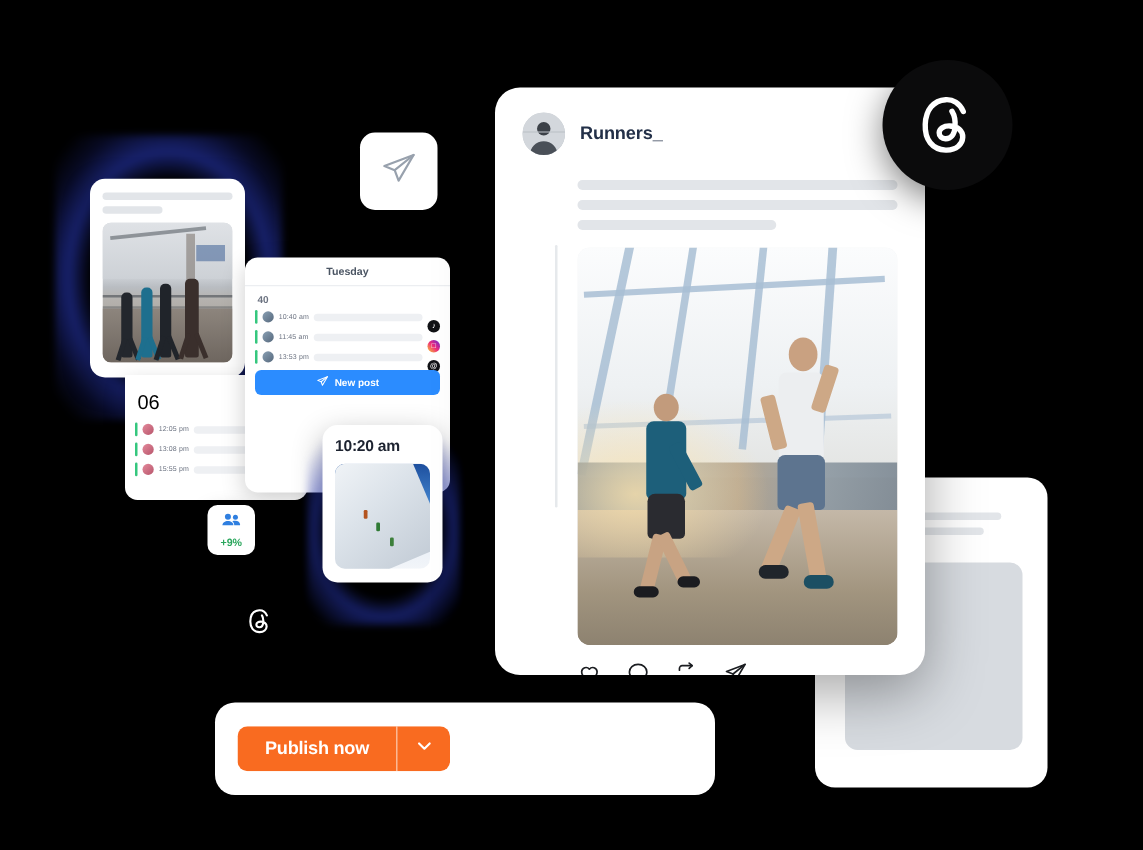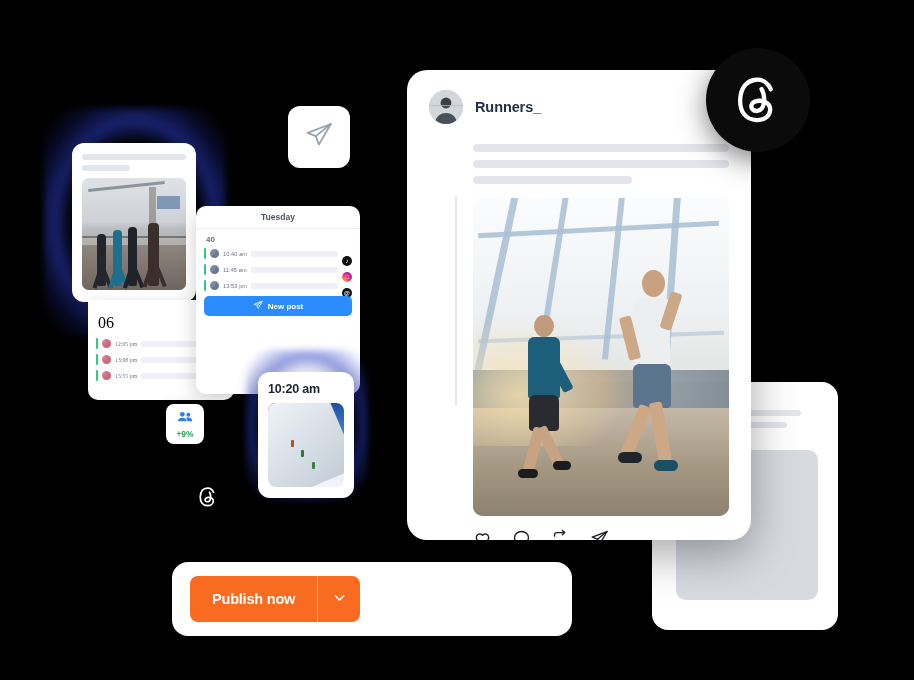--- a/index.html
+++ b/index.html
@@ -202,35 +202,34 @@
     background: #2b8cff;
     border-radius: 5px;
     display: flex; align-items: center; justify-content: center;
     gap: 5px;
     color: #fff; font-size: 8px; font-weight: 600;
     cursor: pointer;
   }
 
   
   #sched-panel-2 {
-    left: 88px;
+    left: 100px;
     top: 300px;
     width: 146px;
     height: 100px;
     border-radius: 0 0 10px 10px;
     box-shadow: 0 6px 18px rgba(0,0,0,.18);
     overflow: hidden;
-    font-family: Liberation Serif, serif;
   }
   #sched-panel-2 .sp-daynum { padding: 14px 0 5px 10px; }
 
   
   #time-card {
     left: 258px;
-    top: 372px;
+    top: 340px;
     width: 96px;
     height: 126px;
     border-radius: 12px;
     box-shadow: 0 8px 24px rgba(0,0,0,.3);
     padding: 10px;
     box-sizing: border-box;
   }
   #time-card .tc-title {
     font-size: 12.5px; font-weight: 700; color: #1d2330; margin-bottom: 7px;
     letter-spacing: -.2px;
@@ -282,21 +281,20 @@
 
   
   #main-post {
     left: 396px;
     top: 70px;
     width: 344px;
     height: 470px;
     border-radius: 20px;
     box-shadow: 0 14px 46px rgba(0,0,0,.35);
     overflow: hidden;
-    margin-left: 11px;
   }
   #main-post .mp-head {
     display: flex; align-items: center; gap: 12px;
     padding: 20px 0 0 22px;
   }
   #main-post .mp-avatar {
     width: 34px; height: 34px; border-radius: 50%;
     overflow: hidden; flex: none;
     background: linear-gradient(150deg,#cfd4d9,#a8b0b8);
     position: relative;
@@ -415,21 +413,21 @@
     border-radius: 8px;
     background: #fff;
     display: flex; align-items: center; justify-content: center;
     gap: 9px;
     cursor: pointer;
   }
   #datetime-btn .dt-label {
     font-size: 14.5px; font-weight: 700; color: #3a4352; letter-spacing: -.2px;
   }
   .publish-group {
-    flex: none; display: flex; height: 46px; border-radius: 8px; overflow: hidden;
+    flex: none; display: flex; height: 36px; border-radius: 8px; overflow: hidden;
   }
   #publish-btn {
     background: #f96b20;
     color: #fff;
     font-size: 14.5px; font-weight: 700;
     padding: 0 22px;
     display: flex; align-items: center;
     border: none;
     cursor: pointer;
     font-family: inherit;

